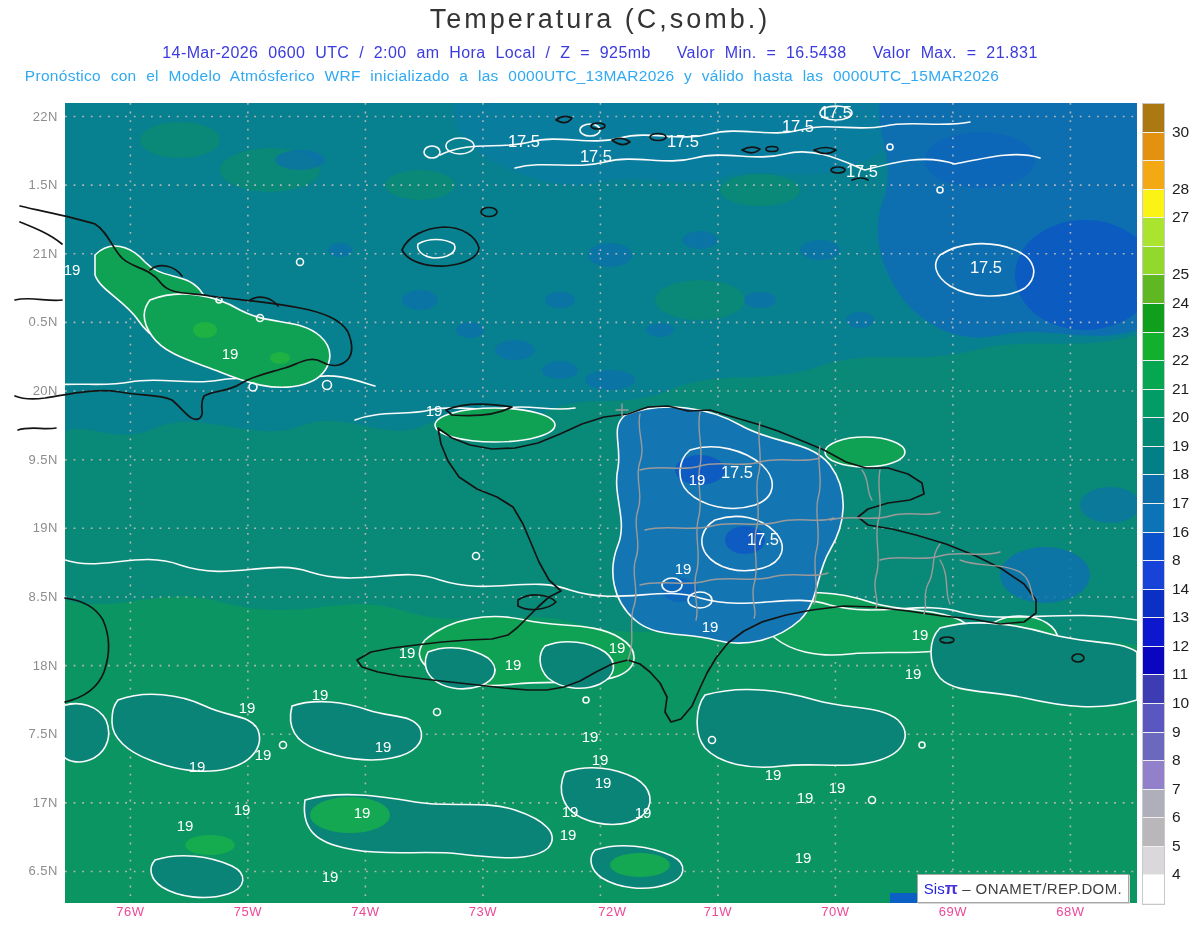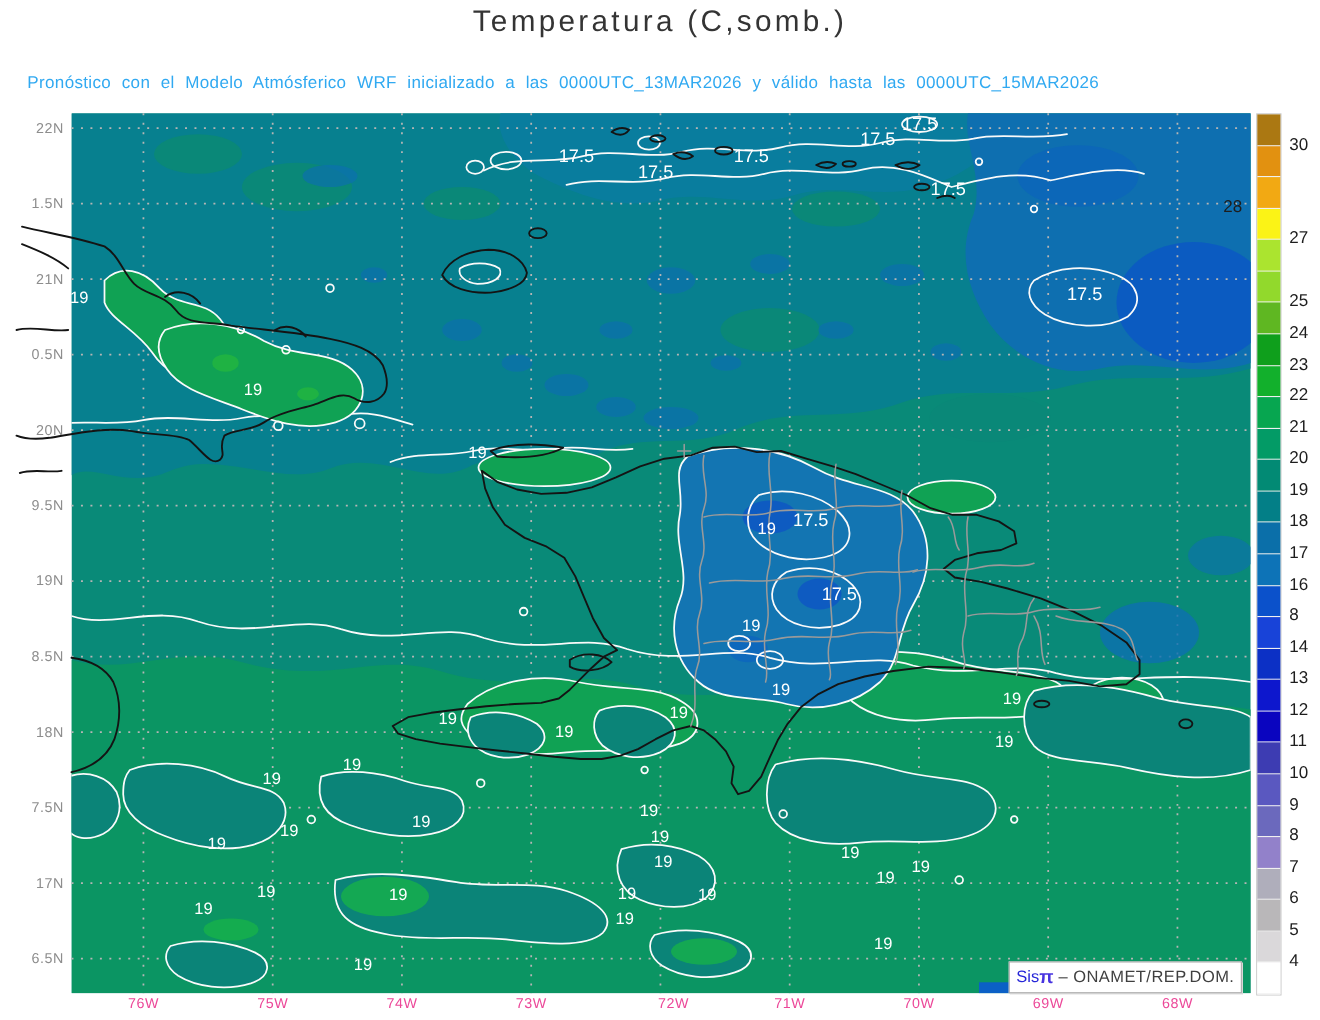--- a/index.html
+++ b/index.html
@@ -30,20 +30,21 @@
   .sisbox .org{color:#3f3f3f;letter-spacing:.4px;}
   .cl{fill:#ffffff;font-family:"Liberation Sans",sans-serif;}
 </style>
 </head>
 <body>
 
 <div class="page">
 
   <div class="title">Temperatura (C,somb.)</div>
 
+  <div class="sub1"><span>14-Mar-2026  0600 UTC / 2:00 am Hora Local / Z = 925mb</span><span class="gap"></span><span>Valor Min. = 16.5438</span><span class="gap"></span><span>Valor Max. = 21.831</span></div>
 
   <div class="sub2">Pronóstico con el Modelo Atmósferico WRF inicializado a las 0000UTC_13MAR2026 y válido hasta las 0000UTC_15MAR2026</div>
 
   <svg class="map-svg" width="1200" height="927" viewBox="0 0 1200 927">
     <defs>
       <clipPath id="plotClip">
           <rect x="65" y="103" width="1072" height="800"></rect>
         </clipPath>
       <clipPath id="wideClip">
           <rect x="0" y="100" width="1140" height="806"></rect>
@@ -331,21 +332,21 @@
       <div class="seg" style="top: 628.571px; height: 28.5714px; background: rgb(107, 105, 189);"></div>
       <div class="seg" style="top: 657.143px; height: 28.5714px; background: rgb(146, 129, 202);"></div>
       <div class="seg" style="top: 685.714px; height: 28.5714px; background: rgb(175, 174, 187);"></div>
       <div class="seg" style="top: 714.286px; height: 28.5714px; background: rgb(185, 183, 185);"></div>
       <div class="seg" style="top: 742.857px; height: 28.5714px; background: rgb(218, 216, 218);"></div>
       <div class="seg" style="top: 771.429px; height: 28.5714px; background: rgb(255, 255, 255);"></div>
     </div>
   <div id="cblabs">
       <div class="cblab" style="left: 1172px; top: 123.571px;">30</div>
       <div class="cblab" style="left: 1228px; top: 152.143px; text-align: center;">29</div>
-      <div class="cblab" style="left: 1112px; top: 180.714px;">28</div>
+      <div class="cblab" style="left: 1172px; top: 180.714px;">28</div>
       <div class="cblab" style="left: 1172px; top: 209.286px;">27</div>
       <div class="cblab" style="left: 1172px; top: 237.857px; margin-left: 36px;">26</div>
       <div class="cblab" style="left: 1172px; top: 266.429px;">25</div>
       <div class="cblab" style="left: 1172px; top: 295px;">24</div>
       <div class="cblab" style="left: 1172px; top: 323.571px;">23</div>
       <div class="cblab" style="left: 1172px; top: 352.143px;">22</div>
       <div class="cblab" style="left: 1172px; top: 380.714px;">21</div>
       <div class="cblab" style="left: 1172px; top: 409.286px;">20</div>
       <div class="cblab" style="left: 1172px; top: 437.857px;">19</div>
       <div class="cblab" style="left: 1172px; top: 466.429px;">18</div>

